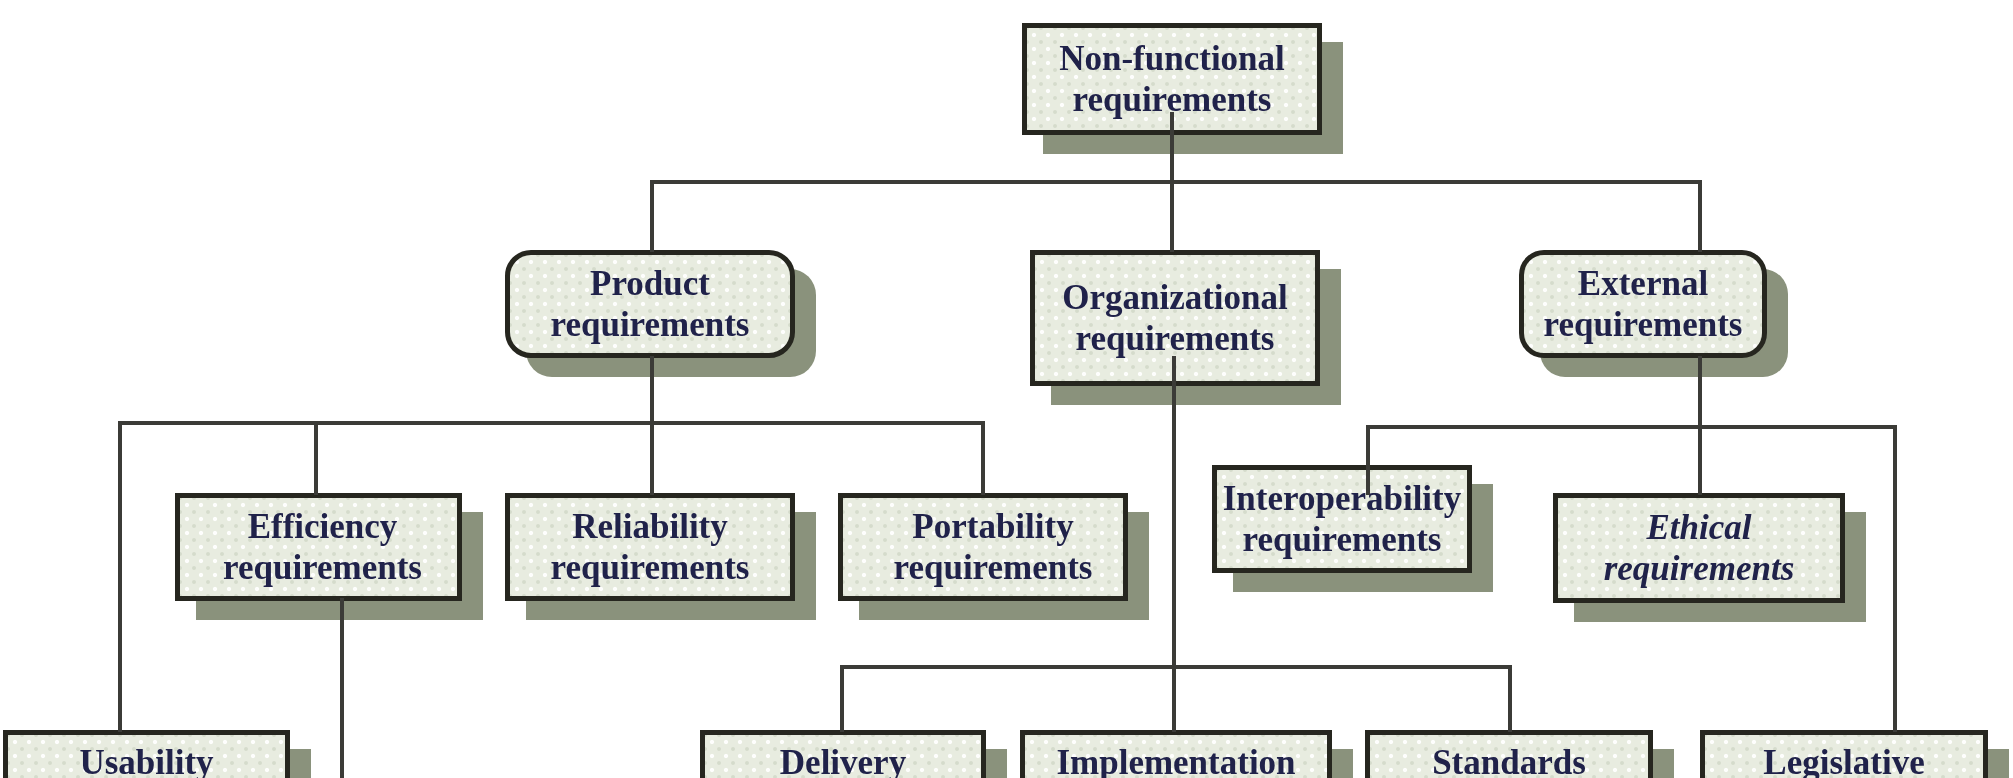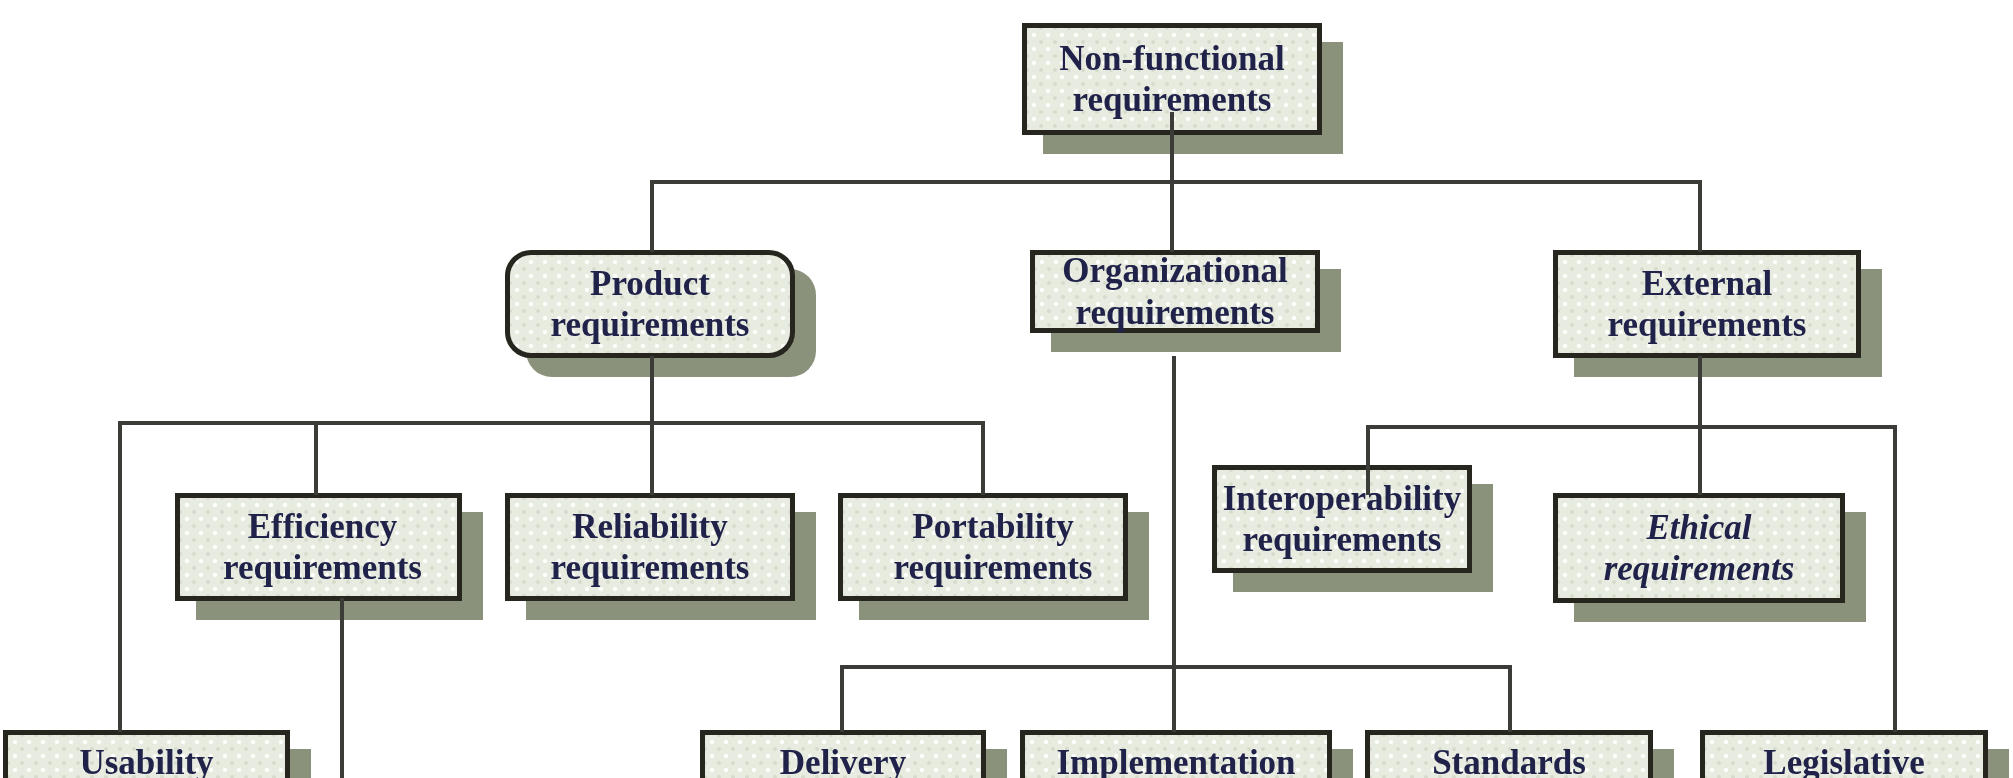--- a/index.html
+++ b/index.html
@@ -35,22 +35,22 @@
     align-items:center;
     justify-content:center;
   }
   .node--clipped {
     align-items:flex-start;
     padding-top:7px;
   }
   
   #n-nonfunctional   { left:1022px; top:3px;   width:300px; height:112px;margin-top:20px; }
   #n-product         { left:505px;  top:250px; width:290px; height:108px;border-radius:26px; }
-  #n-organizational  { left:1030px; top:250px; width:290px; height:83px; }
-  #n-external        { left:1553px; top:250px; width:308px; height:108px; }
+  #n-organizational  { left:1030px; top:250px; width:290px; height:136px; }
+  #n-external        { left:1519px; top:250px; width:248px; height:108px;border-radius:25px; }
   #n-efficiency      { left:175px;  top:493px; width:287px; height:108px;padding-left:8px; }
   #n-reliability     { left:505px;  top:493px; width:290px; height:108px; }
   #n-portability     { left:838px;  top:493px; width:290px; height:108px;padding-left:20px; }
   #n-interoperability{ left:1212px; top:465px; width:260px; height:108px; }
   #n-ethical         { left:1553px; top:493px; width:292px; height:110px;font-style:italic; }
   #n-usability       { left:3px;    top:730px; width:287px; height:115px; }
   #n-delivery        { left:700px;  top:730px; width:286px; height:115px; }
   #n-implementation  { left:1020px; top:730px; width:312px; height:115px; }
   #n-standards       { left:1365px; top:730px; width:288px; height:115px; }
   #n-legislative     { left:1700px; top:730px; width:288px; height:115px; }

